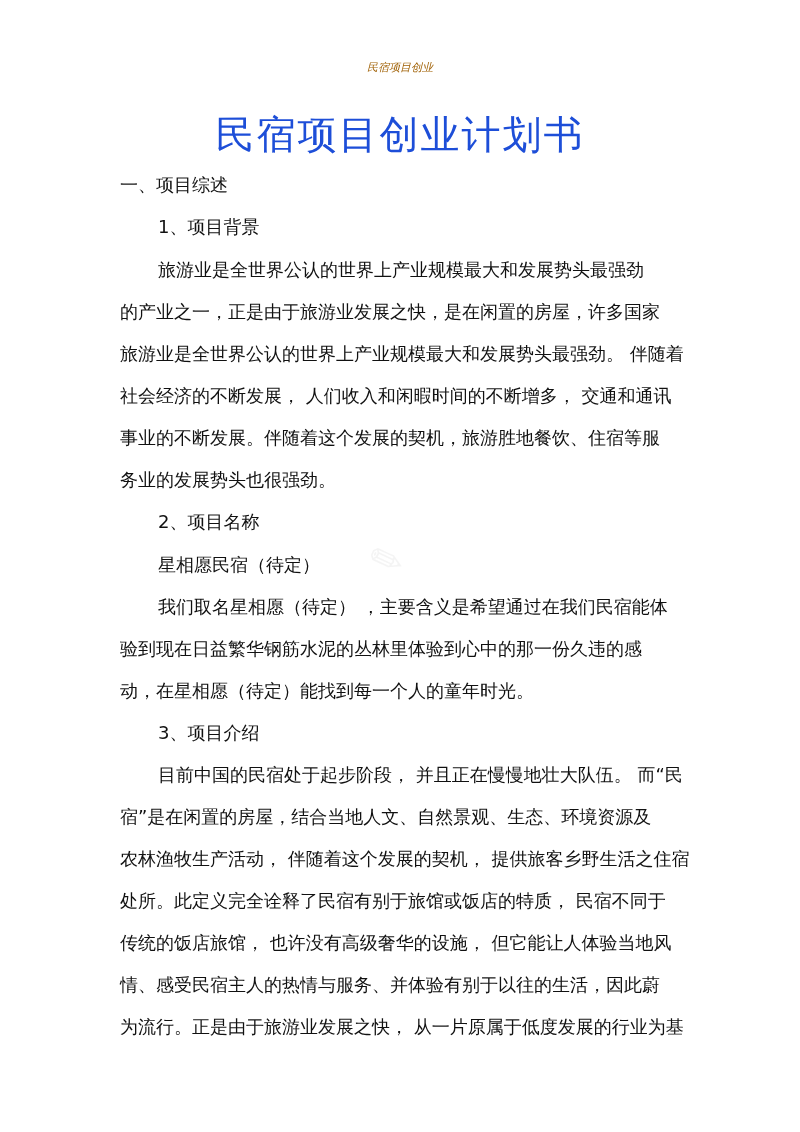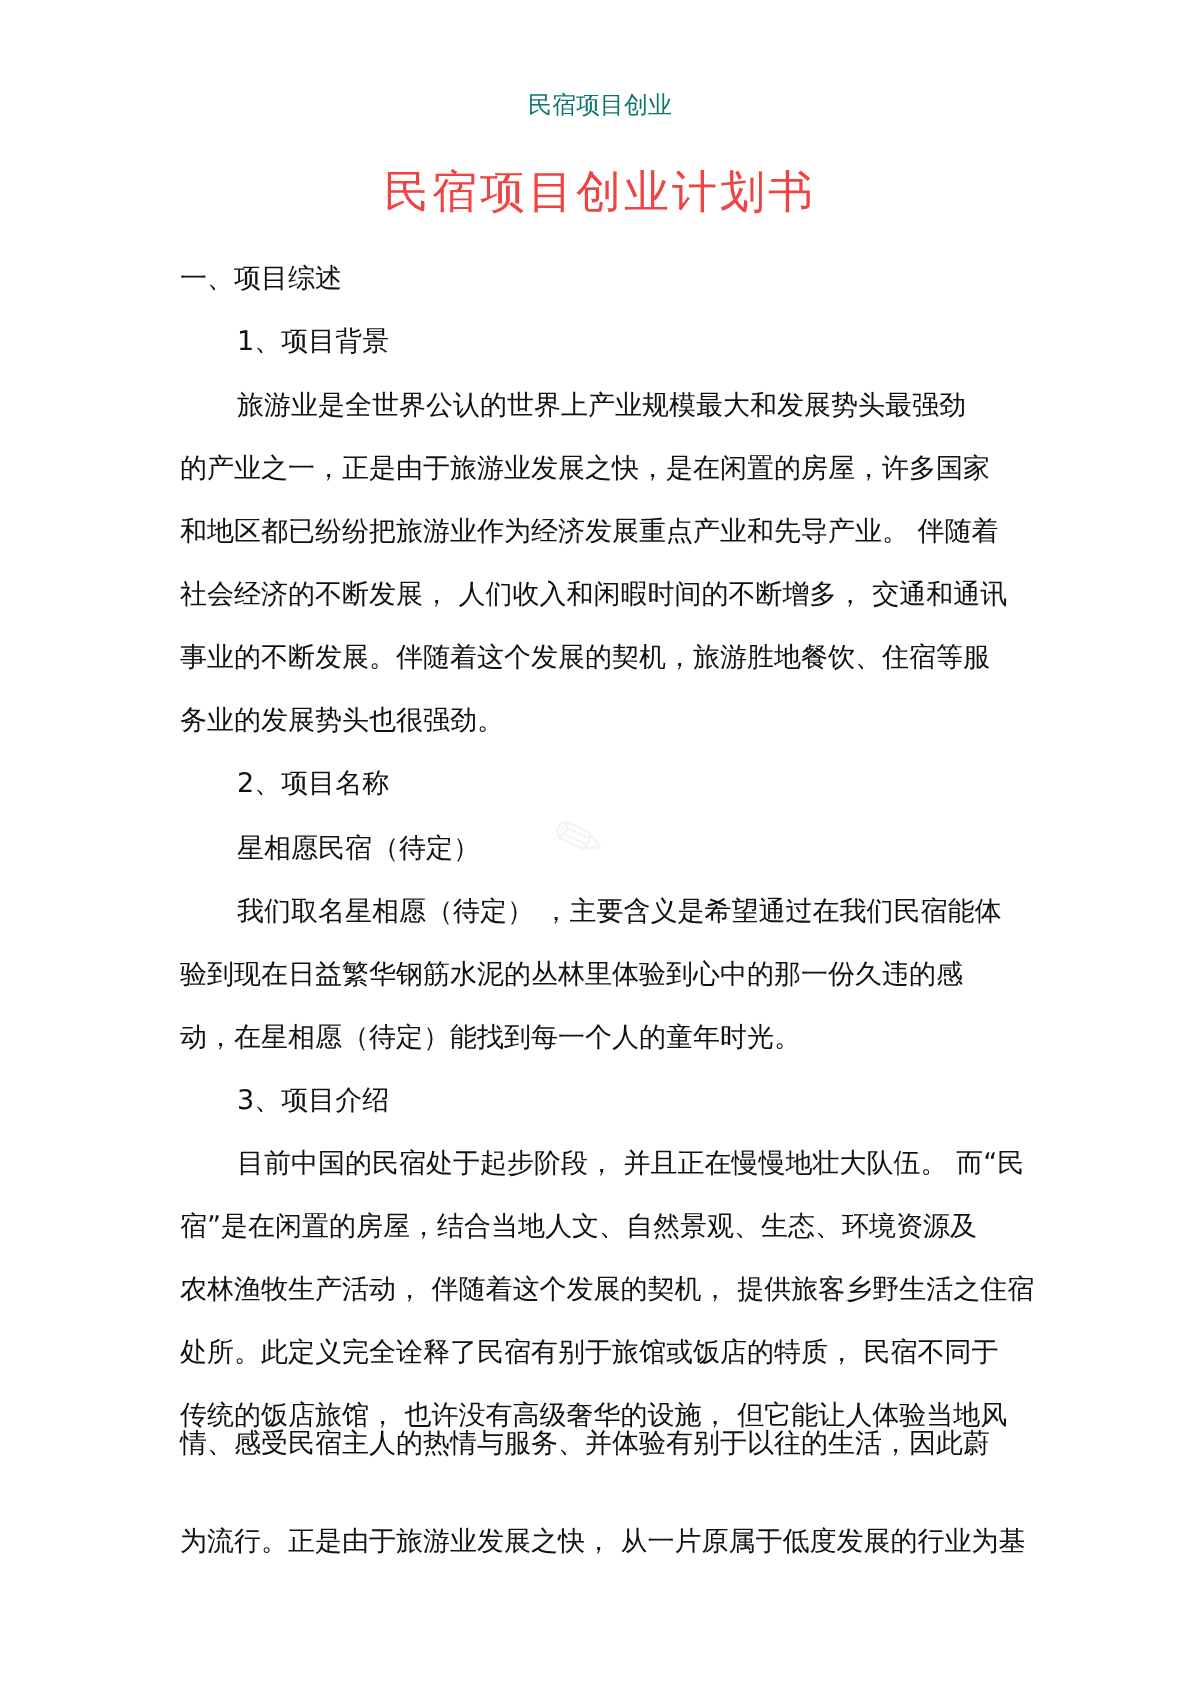--- a/index.html
+++ b/index.html
@@ -1,50 +1,50 @@
 <!DOCTYPE html>
 <html><head>
 <meta charset="utf-8">
 <style>
   html, body { margin:0; padding:0; background:#ffffff; }
   body { width:800px; height:1132px; position:relative; overflow:hidden;
          font-family: "DejaVu Sans", "Liberation Sans", sans-serif; color:#111; }
   .header { position:absolute; top:60px; left:0; width:800px; text-align:center;
-            font-size:16px; color:#0f766e; }
+            font-size:11px; color:#a16207;font-style:italic; }
   .title { position:absolute; top:108px; left:0; width:800px; text-align:center;
-           font-size:30px; font-family:"DejaVu Serif","Liberation Serif",serif; font-weight:normal;
-           letter-spacing:2px; color:#ef4444; }
+           font-size:39px; font-family:"DejaVu Serif","Liberation Serif",serif; font-weight:normal;
+           letter-spacing:2px; color:#1d4ed8; }
   .line { position:absolute; left:120px; font-size:18px; white-space:nowrap; color:#111; }
   .indent { left:158px;text-align:right; }
   .watermark { position:absolute; left:370px; top:535px; width:45px; height:50px;
                color:#eee; font-size:40px; opacity:0.6; transform:rotate(-20deg); }
 </style>
 </head>
 <body>
 
 <div class="header">民宿项目创业</div>
 <div class="title">民宿项目创业计划书</div>
 
 <div class="line" style="top:173px">一、项目综述</div>
 
 <div class="line indent" style="top:215px">1、项目背景</div>
 <div class="line indent" style="top:258px">旅游业是全世界公认的世界上产业规模最大和发展势头最强劲</div>
 <div class="line" style="top:300px">的产业之一，正是由于旅游业发展之快，是在闲置的房屋，许多国家</div>
-<div class="line" style="top:342px">和地区都已纷纷把旅游业作为经济发展重点产业和先导产业。    伴随着</div>
+<div class="line" style="top:342px">旅游业是全世界公认的世界上产业规模最大和发展势头最强劲。    伴随着</div>
 <div class="line" style="top:384px">社会经济的不断发展，  人们收入和闲暇时间的不断增多，    交通和通讯</div>
 <div class="line" style="top:426px">事业的不断发展。伴随着这个发展的契机，旅游胜地餐饮、住宿等服</div>
 <div class="line" style="top:468px">务业的发展势头也很强劲。</div>
 
 <div class="line indent" style="top:510px">2、项目名称</div>
 <div class="line indent" style="top:553px">星相愿民宿（待定）</div>
 <div class="watermark">✎</div>
 <div class="line indent" style="top:595px">我们取名星相愿（待定） ，主要含义是希望通过在我们民宿能体</div>
 <div class="line" style="top:637px">验到现在日益繁华钢筋水泥的丛林里体验到心中的那一份久违的感</div>
 <div class="line" style="top:679px">动，在星相愿（待定）能找到每一个人的童年时光。</div>
 
 <div class="line indent" style="top:721px">3、项目介绍</div>
 <div class="line indent" style="top:763px">目前中国的民宿处于起步阶段，  并且正在慢慢地壮大队伍。 而“民</div>
 <div class="line" style="top:805px">宿”是在闲置的房屋，结合当地人文、自然景观、生态、环境资源及</div>
 <div class="line" style="top:847px">农林渔牧生产活动，  伴随着这个发展的契机，  提供旅客乡野生活之住宿</div>
 <div class="line" style="top:889px">处所。此定义完全诠释了民宿有别于旅馆或饭店的特质，    民宿不同于</div>
 <div class="line" style="top:931px">传统的饭店旅馆，  也许没有高级奢华的设施，   但它能让人体验当地风</div>
-<div class="line" style="top:950px">情、感受民宿主人的热情与服务、并体验有别于以往的生活，因此蔚</div>
+<div class="line" style="top:973px">情、感受民宿主人的热情与服务、并体验有别于以往的生活，因此蔚</div>
 <div class="line" style="top:1015px">为流行。正是由于旅游业发展之快，   从一片原属于低度发展的行业为基</div>
 
 </body></html>

